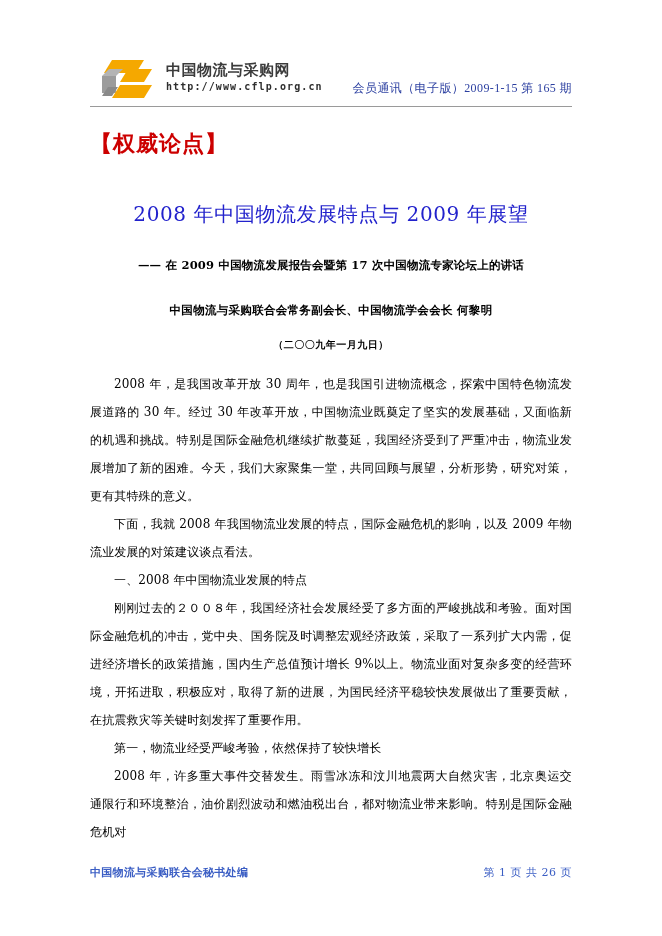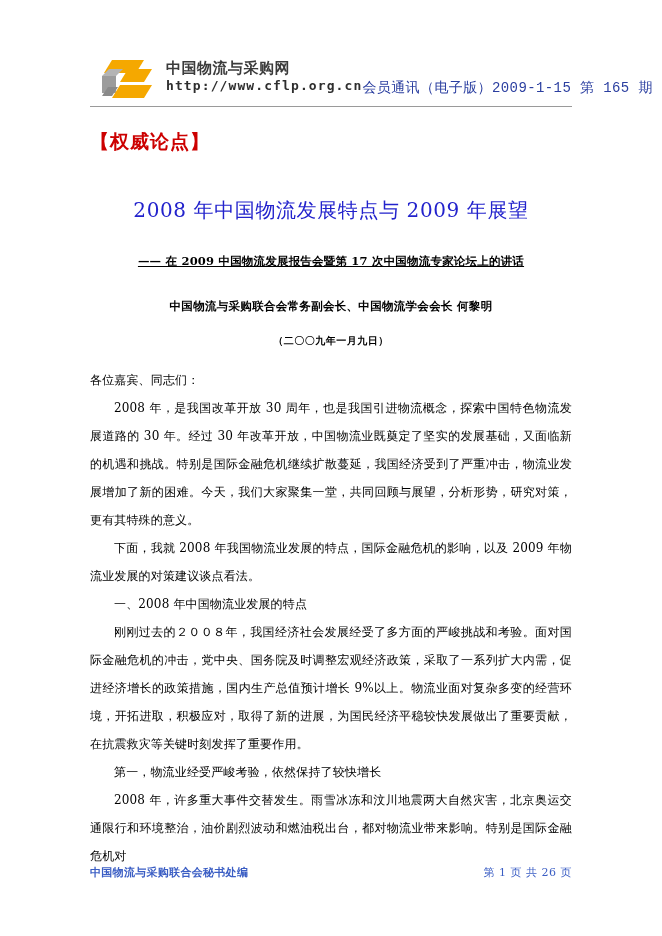--- a/index.html
+++ b/index.html
@@ -56,66 +56,66 @@
     font-weight: bold;
     font-size: 15px;
     letter-spacing: 0.5px;
     color: #3b3b3b;
     line-height: 1.1;
     white-space: nowrap;
   }
   .brand-url {
     font-family: "DejaVu Sans Mono", "Liberation Mono", monospace;
     font-weight: bold;
-    font-size: 13px;
+    font-size: 10px;
     letter-spacing: 1.1px;
     color: #2e2e2e;
     line-height: 1.3;
     margin-top: 2px;
     white-space: nowrap;
   }
   .issue-line {
-    font-family: Liberation Mono, monospace;
-    font-size: 14px;
+    font-family: Liberation Serif, serif;
+    font-size: 12px;
     color: #2b3fa0;
     white-space: nowrap;
     padding-bottom: 3px;
     letter-spacing: 0.4px;
+    margin-left: 16px;
   }
   .header-rule {
     border: 0;
     border-top: 1px solid #9a9a9a;
     margin: 6px 0 0 0;
   }
 
   
   .section-tag {
     margin-top: 22px;
     font-family: "DejaVu Serif", "Liberation Serif", serif;
     font-weight: bold;
-    font-size: 19px;
+    font-size: 22px;
     color: #cc0000;
     letter-spacing: 1px;
   }
   .doc-title {
     margin-top: 42px;
     text-align: center;
     font-family: "DejaVu Serif", "Liberation Serif", serif;
     font-size: 20px;
     color: #2222cc;
     letter-spacing: 0.6px;
   }
   .doc-subtitle {
     margin-top: 30px;
     text-align: center;
     font-size: 11.5px;
     font-weight: bold;
     letter-spacing: 0.2px;
     color: #000;
-    text-decoration: underline;
   }
   .doc-author {
     margin-top: 30px;
     text-align: center;
     font-size: 11.5px;
     font-weight: bold;
     letter-spacing: 0.3px;
   }
   .doc-date {
     margin-top: 20px;
@@ -196,21 +196,20 @@
 
   <div class="doc-title">2008 年中国物流发展特点与 2009 年展望</div>
 
   <div class="doc-subtitle">—— 在 2009 中国物流发展报告会暨第 17 次中国物流专家论坛上的讲话</div>
 
   <div class="doc-author">中国物流与采购联合会常务副会长、中国物流学会会长 何黎明</div>
 
   <div class="doc-date">（二〇〇九年一月九日）</div>
 
   <div class="body-copy">
-    <p class="para">各位嘉宾、同志们：</p>
     <p class="para indent">2008 年，是我国改革开放 30 周年，也是我国引进物流概念，探索中国特色物流发展道路的 30 年。经过 30 年改革开放，中国物流业既奠定了坚实的发展基础，又面临新的机遇和挑战。特别是国际金融危机继续扩散蔓延，我国经济受到了严重冲击，物流业发展增加了新的困难。今天，我们大家聚集一堂，共同回顾与展望，分析形势，研究对策，更有其特殊的意义。</p>
     <p class="para indent">下面，我就 2008 年我国物流业发展的特点，国际金融危机的影响，以及 2009 年物流业发展的对策建议谈点看法。</p>
     <p class="para indent">一、2008 年中国物流业发展的特点</p>
     <p class="para indent">刚刚过去的２００８年，我国经济社会发展经受了多方面的严峻挑战和考验。面对国际金融危机的冲击，党中央、国务院及时调整宏观经济政策，采取了一系列扩大内需，促进经济增长的政策措施，国内生产总值预计增长 9%以上。物流业面对复杂多变的经营环境，开拓进取，积极应对，取得了新的进展，为国民经济平稳较快发展做出了重要贡献，在抗震救灾等关键时刻发挥了重要作用。</p>
     <p class="para indent">第一，物流业经受严峻考验，依然保持了较快增长</p>
     <p class="para indent">2008 年，许多重大事件交替发生。雨雪冰冻和汶川地震两大自然灾害，北京奥运交通限行和环境整治，油价剧烈波动和燃油税出台，都对物流业带来影响。特别是国际金融危机对</p>
   </div>
 
   <div class="footer">
     <div class="footer-left">中国物流与采购联合会秘书处编</div>

